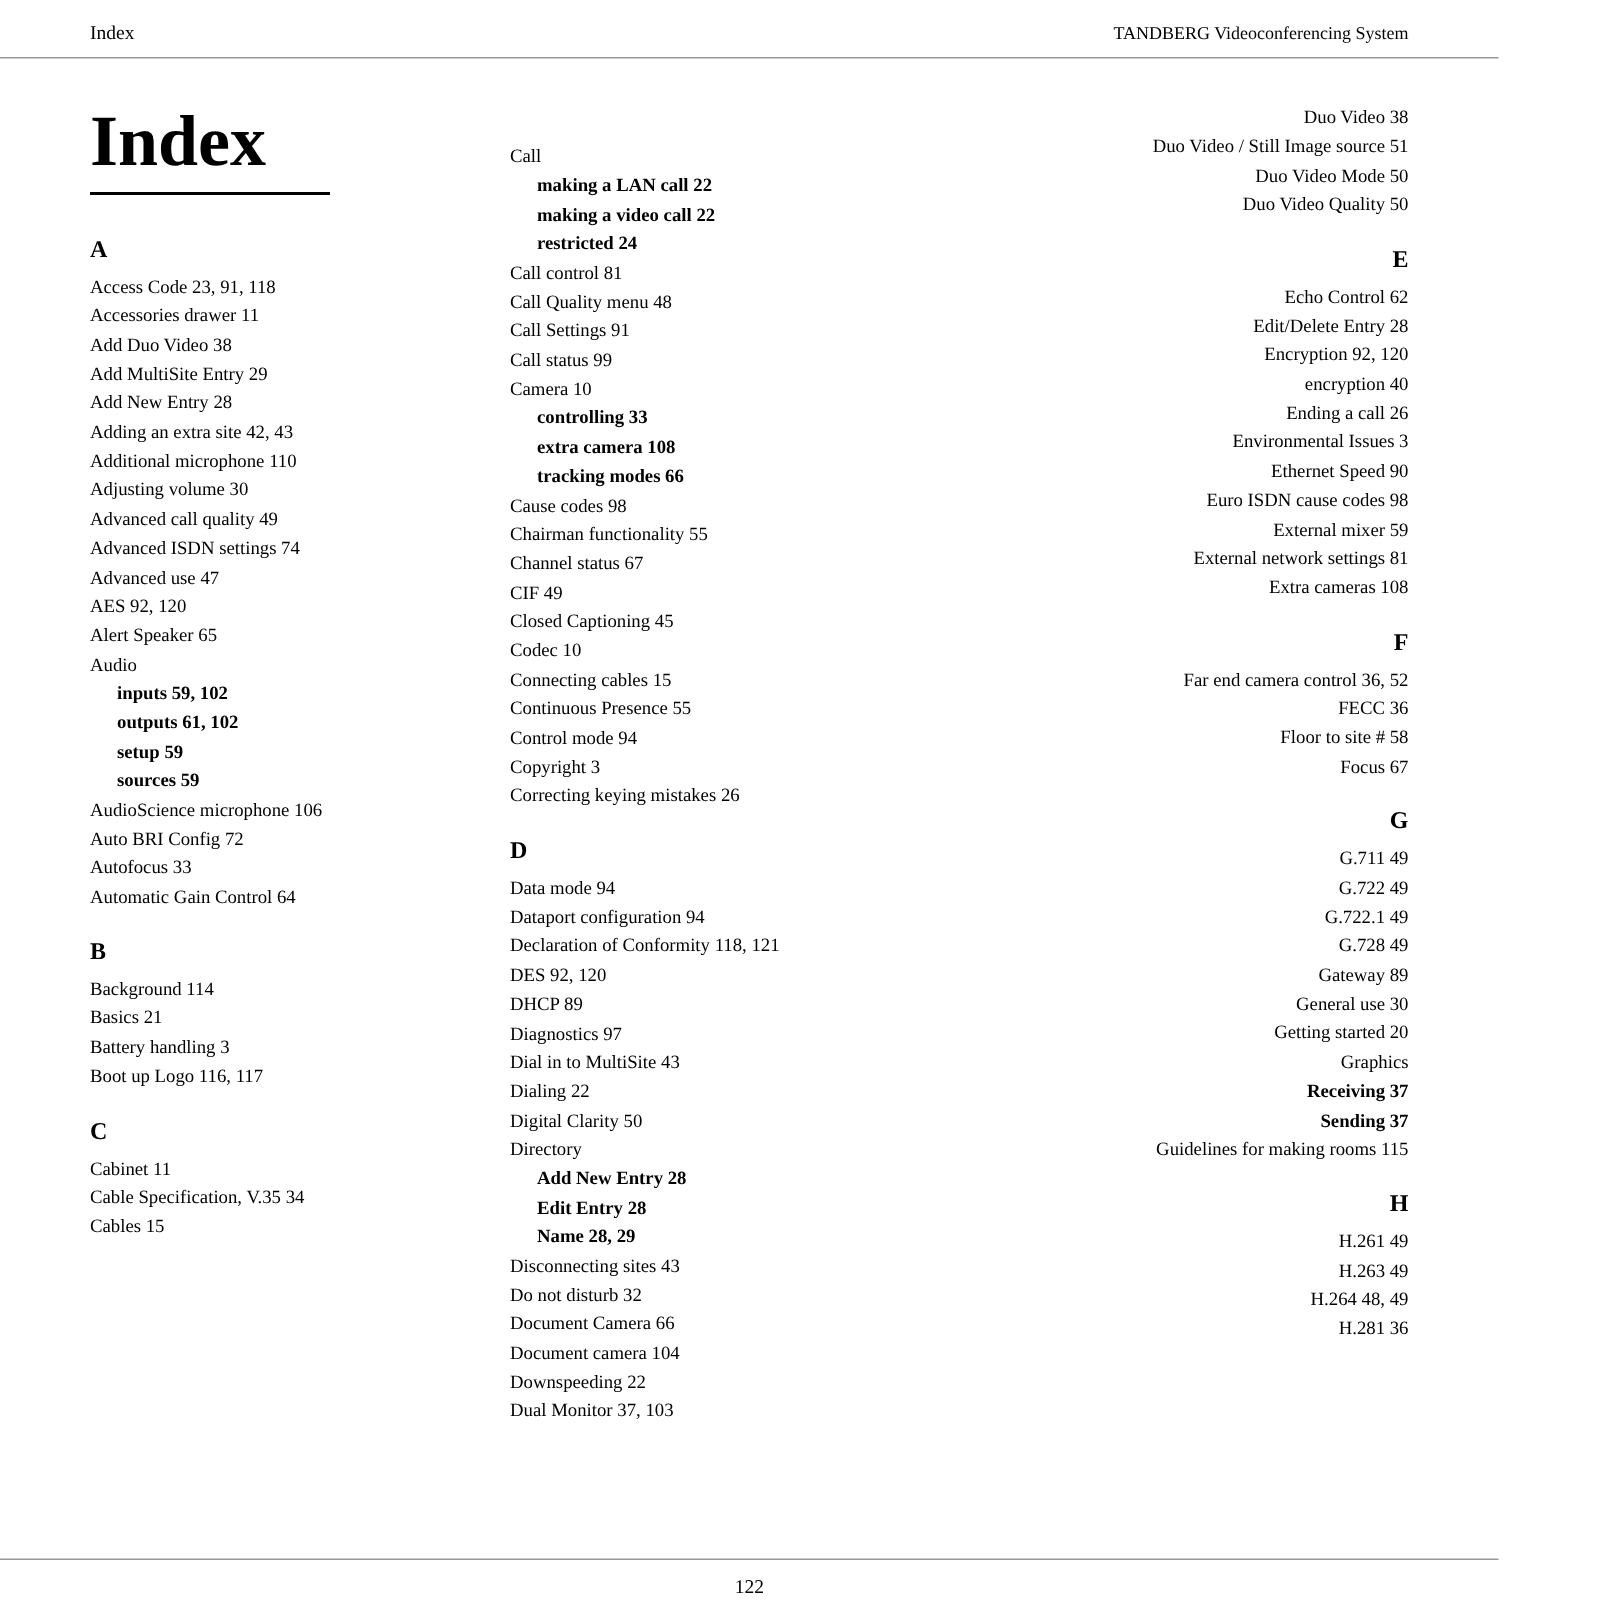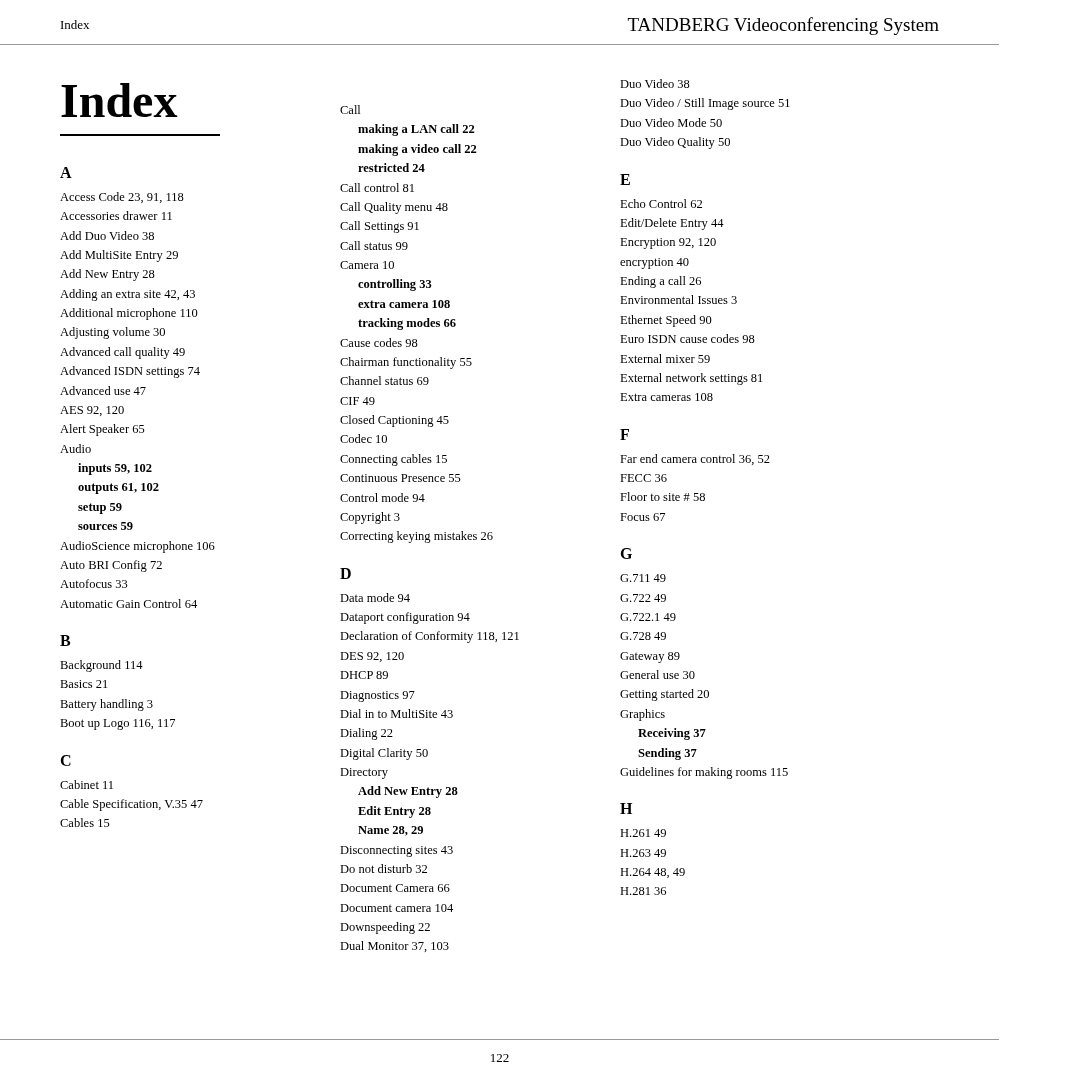--- a/index.html
+++ b/index.html
@@ -23,21 +23,21 @@
       justify-content: space-between;
       align-items: center;
       padding: 14px 60px 8px 60px;
       border-bottom: 1px solid #999;
     }
     .header-left {
       font-size: 13px;
       color: #000;
     }
     .header-right {
-      font-size: 19px;
+      font-size: 12px;
       color: #000;
     }
     .content {
       display: flex;
       flex: 1;
       padding: 30px 60px 40px 60px;
       gap: 0;
     }
     .col-left {
       width: 280px;
@@ -45,20 +45,21 @@
       padding-right: 20px;
     }
     .col-mid {
       width: 280px;
       flex-shrink: 0;
       padding-right: 20px;
       margin-top: 26px;
     }
     .col-right {
       flex: 1;
+      text-align: right;
     }
     .page-title {
       font-size: 48px;
       font-weight: bold;
       line-height: 1.1;
       margin-bottom: 6px;
     }
     .title-underline {
       width: 160px;
       height: 2px;
@@ -133,42 +134,42 @@
       <div id="section-b">
           <div class="entry">Background  114</div>
           <div class="entry">Basics  21</div>
           <div class="entry">Battery handling  3</div>
           <div class="entry">Boot up Logo  116, 117</div>
         </div>
 
       <div class="section-letter">C</div>
       <div id="section-c">
           <div class="entry">Cabinet  11</div>
-          <div class="entry">Cable Specification, V.35  47</div>
+          <div class="entry">Cable Specification, V.35  34</div>
           <div class="entry">Cables  15</div>
         </div>
     </div>
 
     <div class="col-mid">
       <div id="section-call">
           <div class="entry">Call</div>
           <div class="entry sub">making a LAN call  22</div>
           <div class="entry sub">making a video call  22</div>
           <div class="entry sub">restricted  24</div>
           <div class="entry">Call control  81</div>
           <div class="entry">Call Quality menu  48</div>
           <div class="entry">Call Settings  91</div>
           <div class="entry">Call status  99</div>
           <div class="entry">Camera  10</div>
           <div class="entry sub">controlling  33</div>
           <div class="entry sub">extra camera  108</div>
           <div class="entry sub">tracking modes  66</div>
           <div class="entry">Cause codes  98</div>
           <div class="entry">Chairman functionality  55</div>
-          <div class="entry">Channel status  69</div>
+          <div class="entry">Channel status  67</div>
           <div class="entry">CIF  49</div>
           <div class="entry">Closed Captioning  45</div>
           <div class="entry">Codec  10</div>
           <div class="entry">Connecting cables  15</div>
           <div class="entry">Continuous Presence  55</div>
           <div class="entry">Control mode  94</div>
           <div class="entry">Copyright  3</div>
           <div class="entry">Correcting keying mistakes  26</div>
         </div>
       <div class="section-letter">D</div>
@@ -198,21 +199,21 @@
     <div class="col-right">
       <div id="section-duo">
           <div class="entry">Duo Video  38</div>
           <div class="entry">Duo Video / Still Image source  51</div>
           <div class="entry">Duo Video Mode  50</div>
           <div class="entry">Duo Video Quality  50</div>
         </div>
       <div class="section-letter">E</div>
       <div id="section-e">
           <div class="entry">Echo Control  62</div>
-          <div class="entry">Edit/Delete Entry  44</div>
+          <div class="entry">Edit/Delete Entry  28</div>
           <div class="entry">Encryption  92, 120</div>
           <div class="entry">encryption  40</div>
           <div class="entry">Ending a call  26</div>
           <div class="entry">Environmental Issues  3</div>
           <div class="entry">Ethernet Speed  90</div>
           <div class="entry">Euro ISDN cause codes  98</div>
           <div class="entry">External mixer  59</div>
           <div class="entry">External network settings  81</div>
           <div class="entry">Extra cameras  108</div>
         </div>

